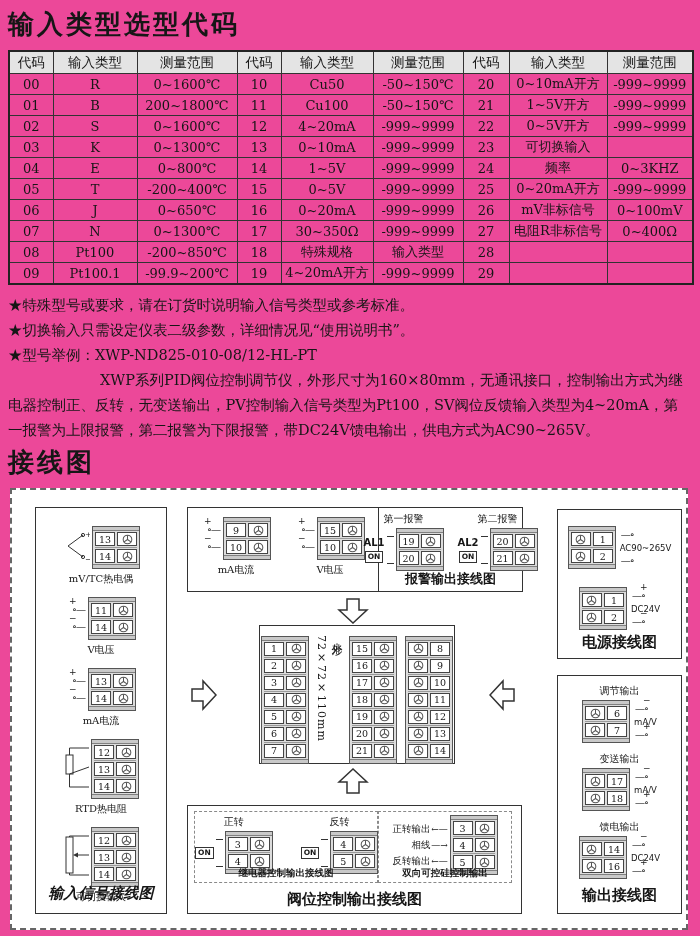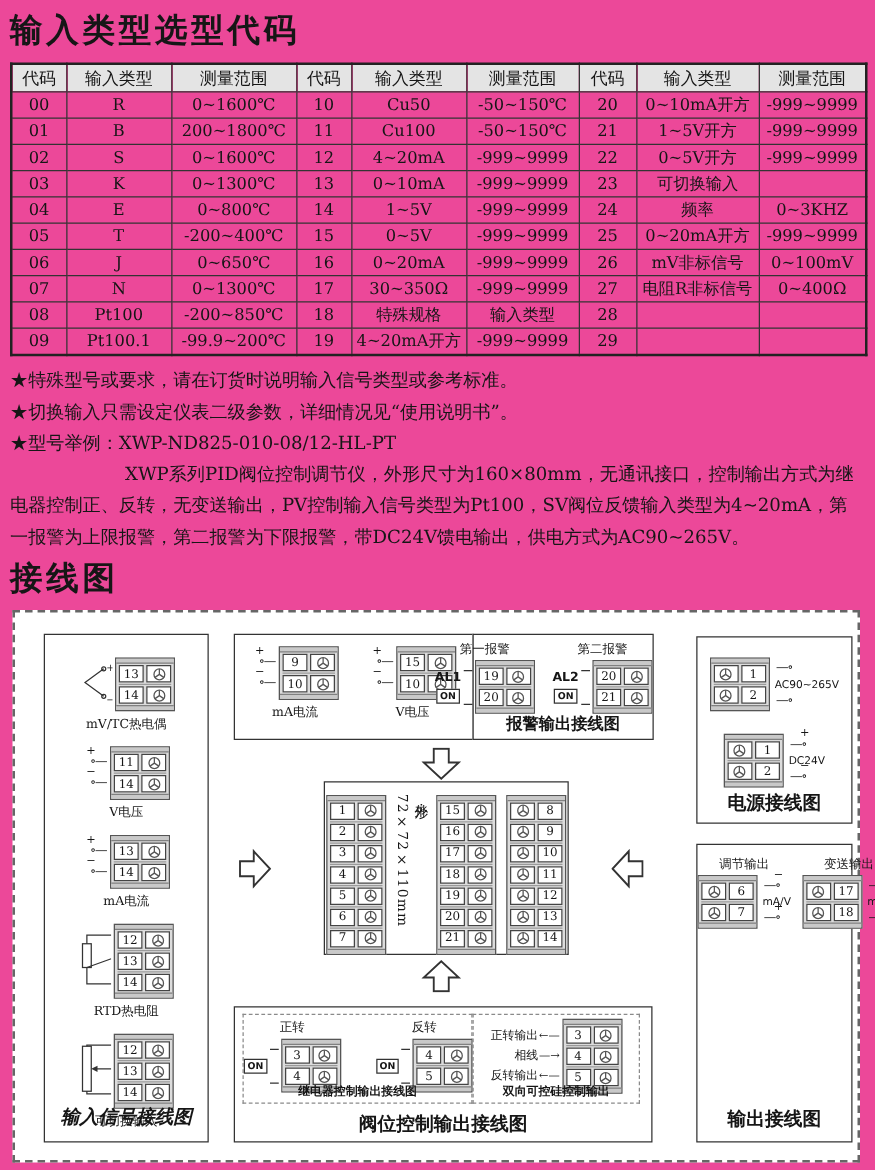--- a/index.html
+++ b/index.html
@@ -499,21 +499,21 @@
                 </div>
                 <div class="tcap b"></div>
               </div>
             </div>
             <div class="glabel">V电压</div>
           </div>
         </div>
     </div>
 
     <div class="dbox" style="left:366px;top:17px;width:145px;height:85px;">
-      <div id="alarm-groups" style="display:flex;justify-content:flex-end;gap:14px;padding-top:4px;">
+      <div id="alarm-groups" style="display:flex;justify-content:center;gap:14px;padding-top:4px;">
           <div class="igroup">
             <div class="gtitle">第一报警</div>
             <div class="igrow">
               <span style="display: flex; flex-direction: column; align-items: center;">
                 <span class="altag">AL1</span>
                 <span class="onbox">ON</span>
               </span>
               <span class="conn"></span>
               <div class="tblock">
                 <div class="tcap t"></div>
@@ -643,21 +643,21 @@
                 <i class="s">−</i>
                 <span class="w">—∘</span>
               </span>
             </span>
           </div>
         </div>
       <div class="box-label" style="bottom:6px;font-size:15px;">电源接线图</div>
     </div>
 
     <div class="dbox" style="left:545px;top:185px;width:125px;height:239px;">
-      <div id="output-groups" style="display:flex;align-items:center;gap:9px;padding-top:8px;">
+      <div id="output-groups" style="display:flex;flex-direction:column;align-items:center;gap:9px;padding-top:8px;">
           <div class="igroup">
             <div class="gtitle">调节输出</div>
             <div class="igrow">
               <div class="tblock">
                 <div class="tcap t"></div>
                 <div class="trow">
                   <span class="tcell tscr">
                     <svg width="11" height="11" viewBox="0 0 14 14">
                       <circle cx="7" cy="7" r="5.5" fill="none" stroke="#555" stroke-width="1.3"></circle>
                       <path d="M7 7L7 1.5M7 7L2.2 10.3M7 7L11.8 10.3" stroke="#555" stroke-width="1.3" fill="none"></path>

